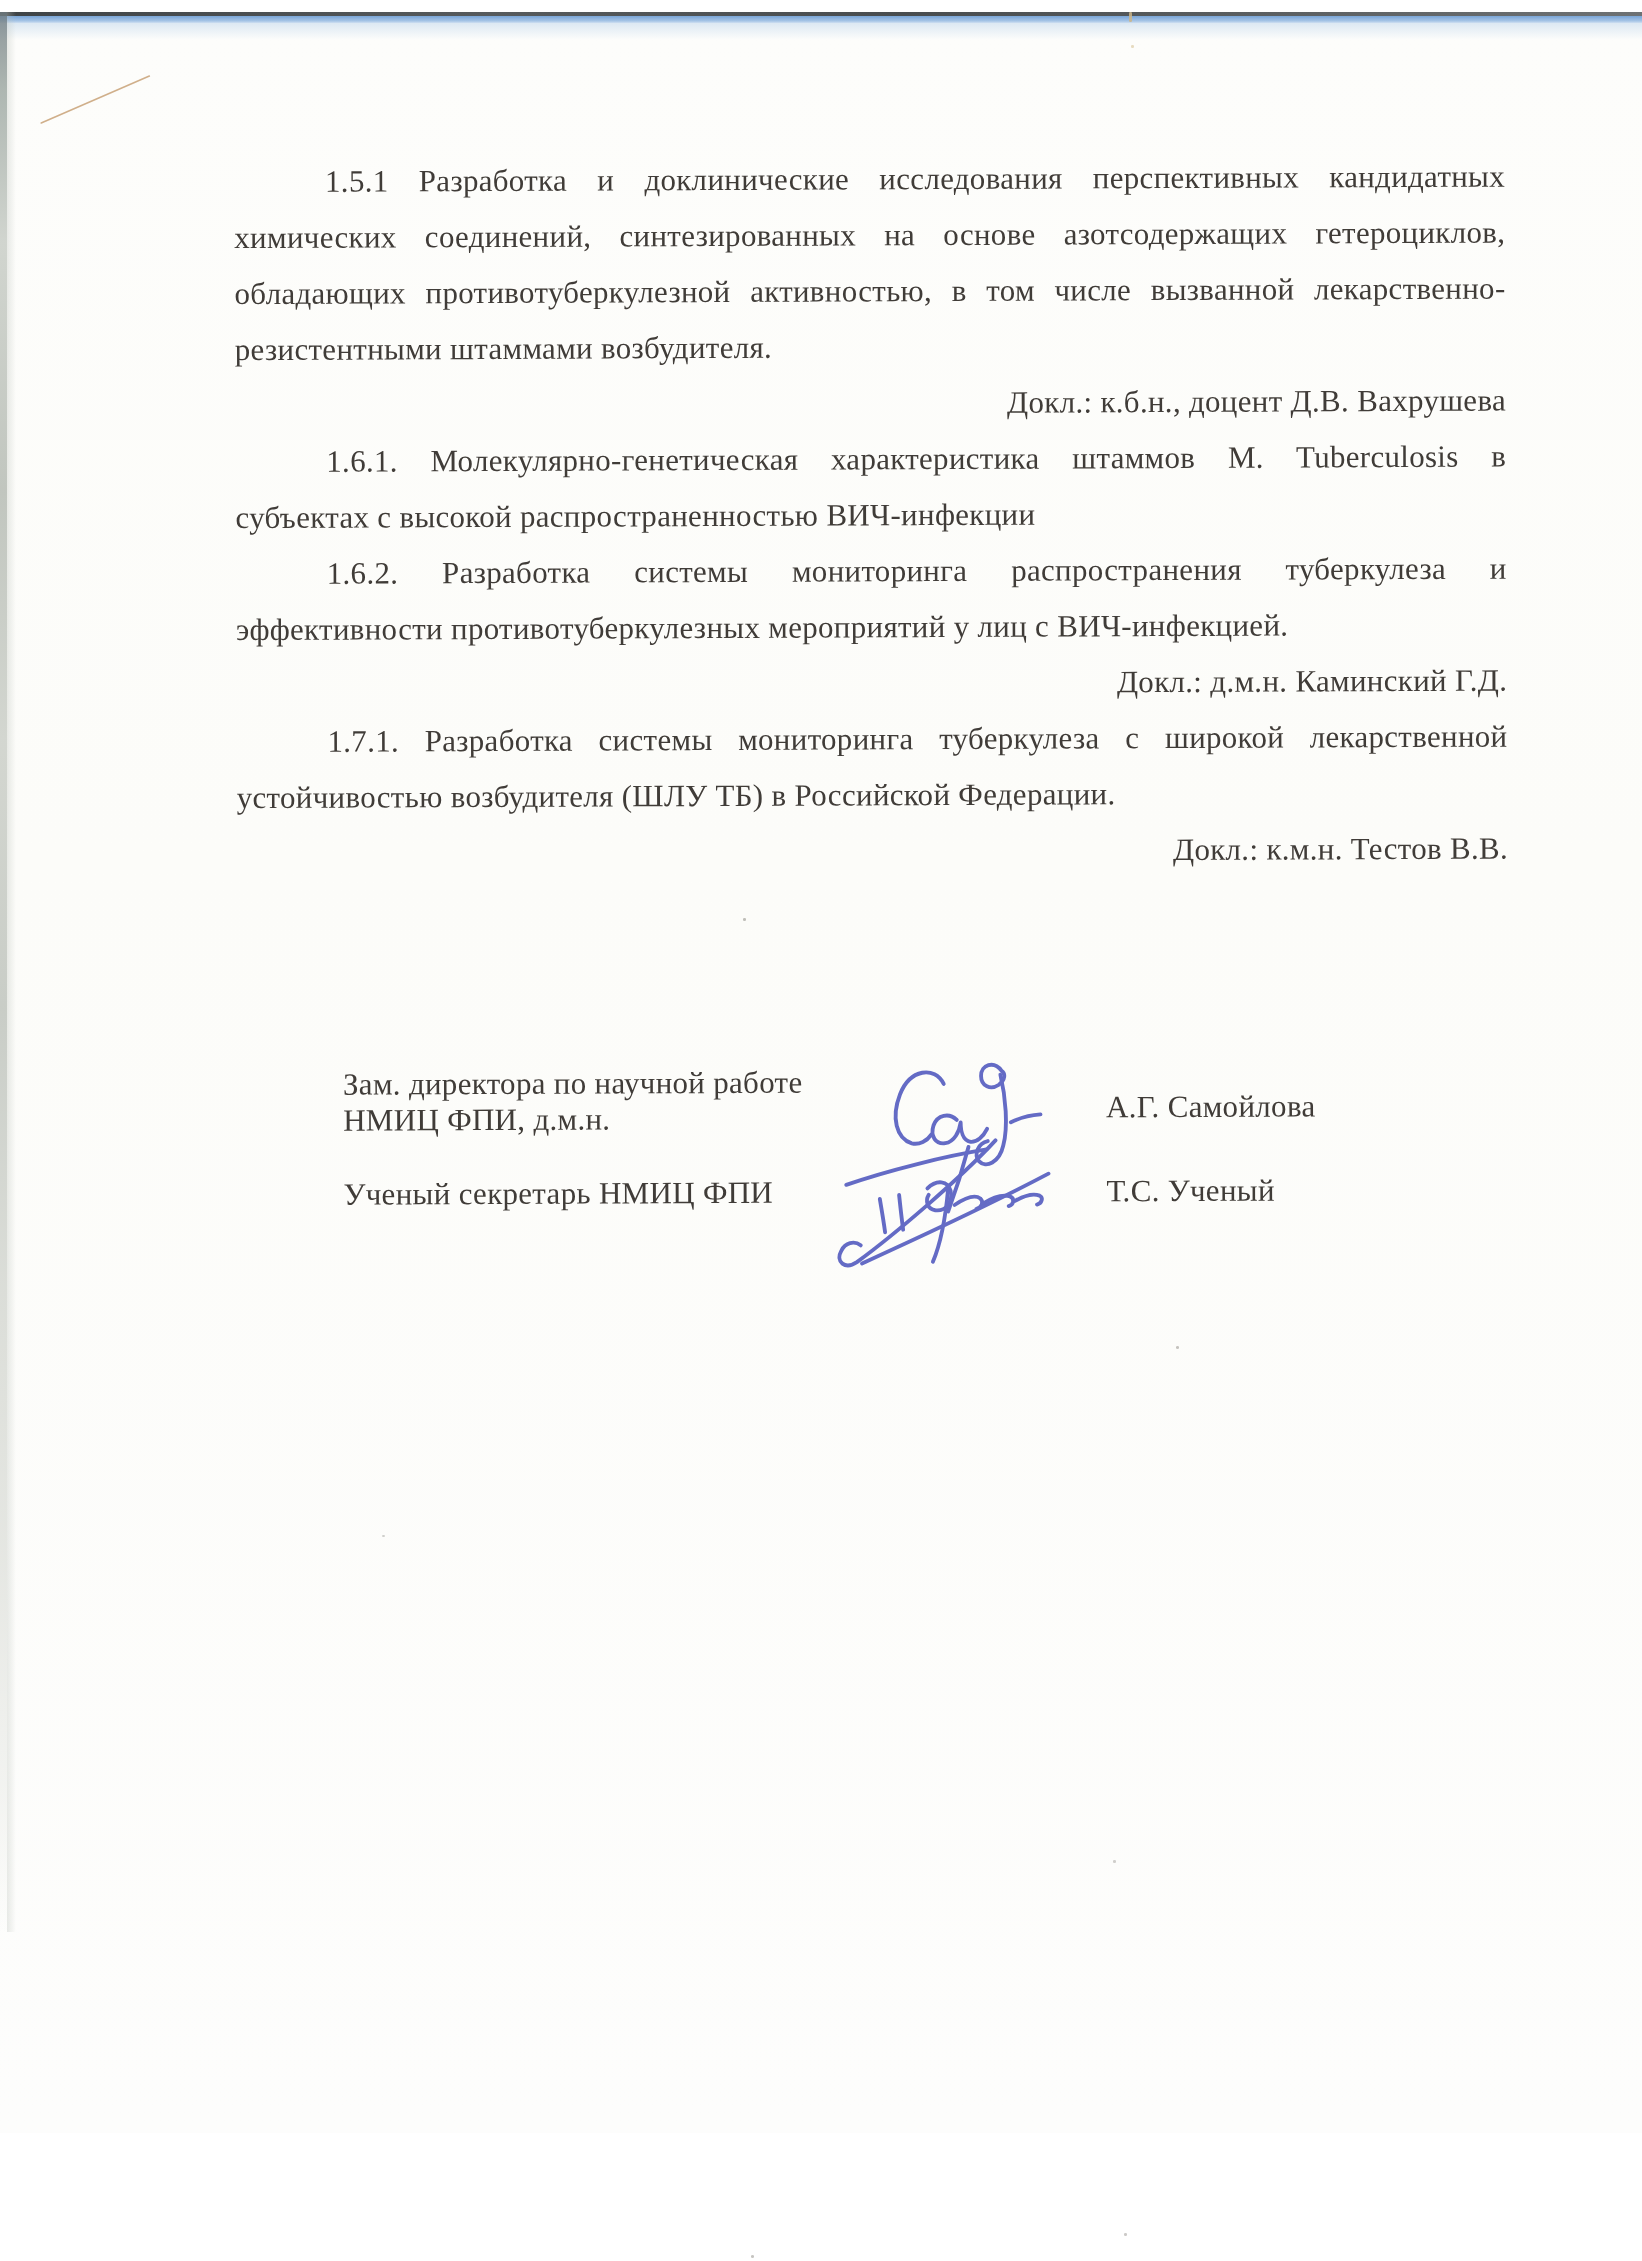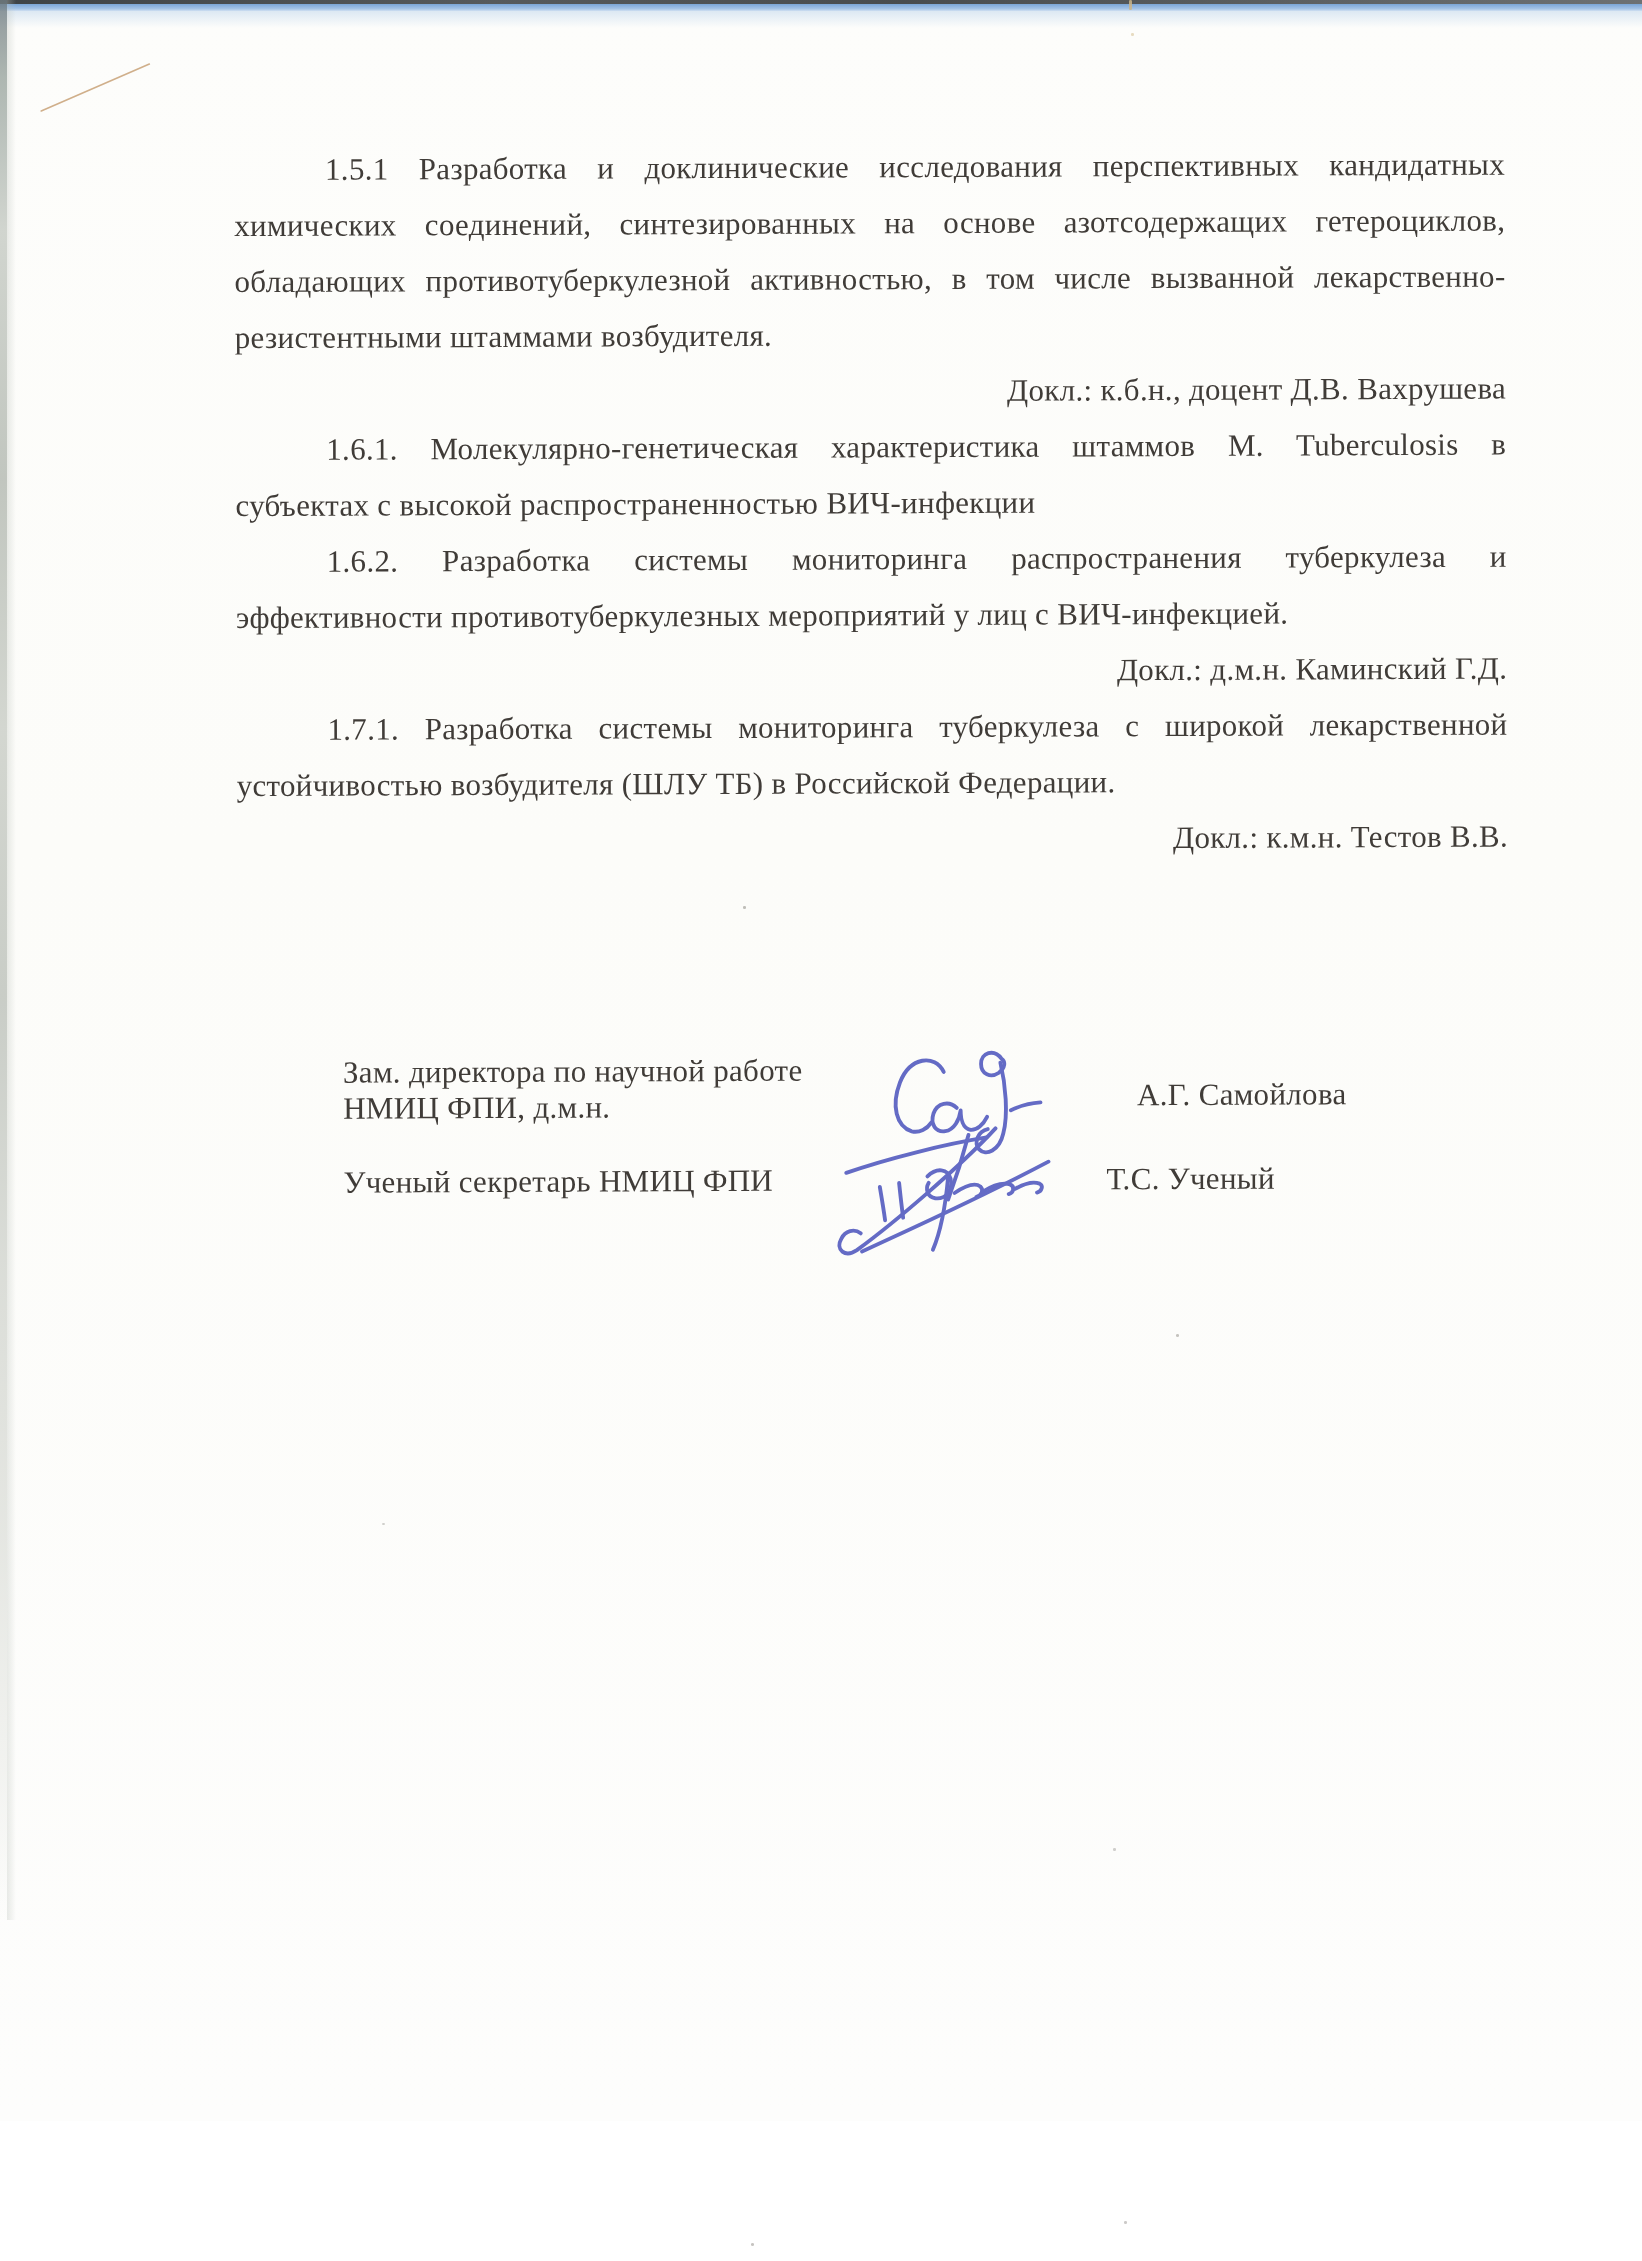--- a/index.html
+++ b/index.html
@@ -4,21 +4,21 @@
 <style>
   html, body { margin: 0; padding: 0; }
   body {
     width: 1643px; height: 2261px;
     font-family: "Liberation Serif", serif;
     background: #ffffff;
     position: relative;
     overflow: hidden;
   }
   .page {
-    position: absolute; left: 0; top: 0;
+    position: absolute; left: 0; top: 12px;
     width: 1643px; height: 2121px;
     background: linear-gradient(180deg, #fdfdfb 0%, #fcfcf9 40%, #fdfdfc 100%);
   }
   
   .edge-top-dark {
     position: absolute; left: 0; top: 0; width: 1643px; height: 3.9px;
     background: linear-gradient(90deg, #3e4346 0%, #565a5c 30%, #484c4e 55%, #5d6163 80%, #6d7173 100%);
   }
   .edge-top-blue {
     position: absolute; left: 0; top: 3.9px; width: 1643px; height: 7px;
@@ -65,21 +65,21 @@
   .line.fr { text-align: right; }
 
   
   .sig-label {
     position: absolute;
     font-size: 31px; line-height: 36px; color: #403c38;
     letter-spacing: 0.3px; white-space: nowrap;
   }
   .lbl-role-1  { left: 339px;  top: 1055px; }
   .lbl-role-1b { left: 339px;  top: 1091px; }
-  .lbl-name-1  { left: 1102px; top: 1081px; margin-left: 31px; }
+  .lbl-name-1  { left: 1102px; top: 1081px; }
   .lbl-role-2  { left: 339px;  top: 1165px; }
   .lbl-name-2  { left: 1102px; top: 1165px; }
   .sig-svg { position: absolute; left: 780px; top: 1031px; }
 </style>
 </head>
 <body>
 
 <div class="page">
 
   <div class="edge-top-dark"></div>

